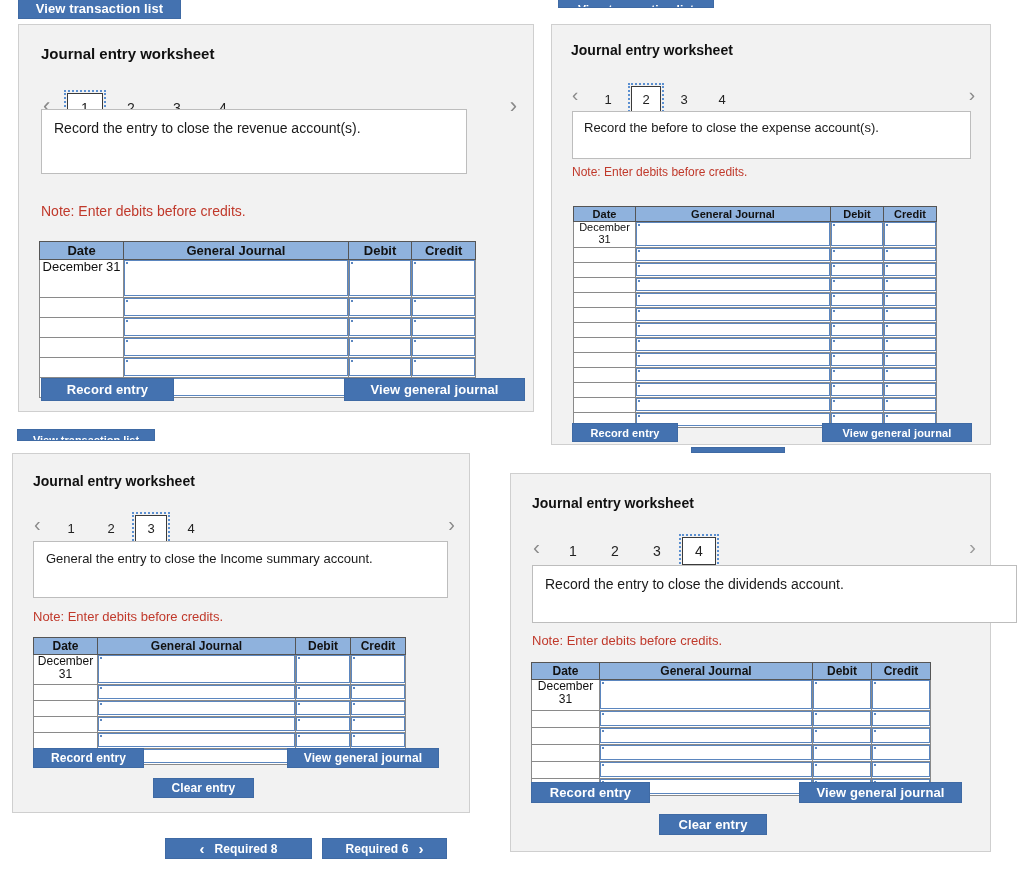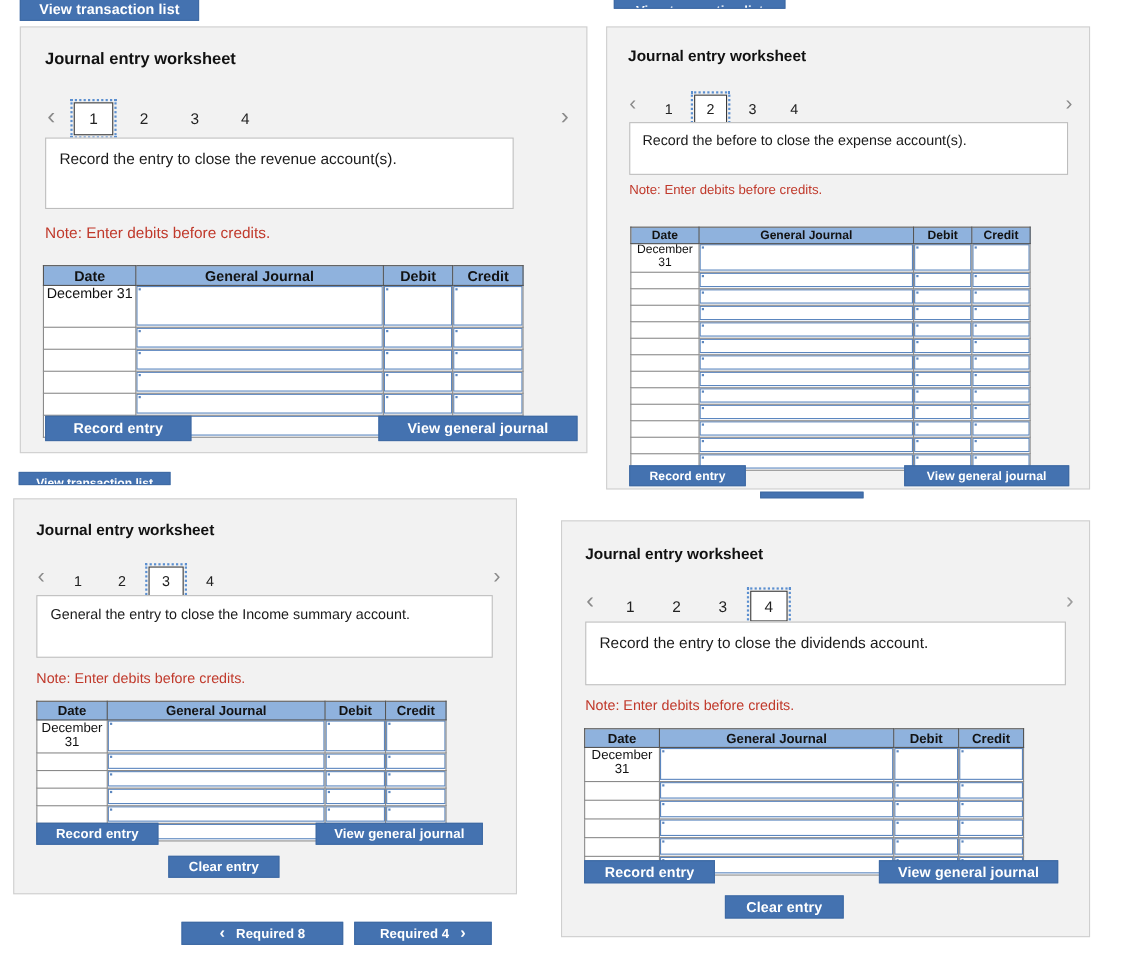--- a/index.html
+++ b/index.html
@@ -156,21 +156,21 @@
 
   <div class="pager" style="position:absolute; left:20px; top:68px; width:484px; height:34px;">
     <span class="pager-arrow" style="position:absolute; left:4px; top:2px;">‹</span>
     <span class="pager-num active" style="position:absolute; left:28px; top:0px; width:36px; height:30px;">1</span>
     <span class="pager-num" style="position:absolute; left:74px; top:0px; width:36px; height:30px;">2</span>
     <span class="pager-num" style="position:absolute; left:120px; top:0px; width:36px; height:30px;">3</span>
     <span class="pager-num" style="position:absolute; left:166px; top:0px; width:36px; height:30px;">4</span>
     <span class="pager-arrow" style="position:absolute; right:6px; top:2px;">›</span>
   </div>
 
-  <div class="prompt-box" style="position:absolute; left:22px; top:100px; width:426px; height:65px;">
+  <div class="prompt-box" style="position:absolute; left:22px; top:84px; width:426px; height:65px;">
     <div style="padding:10px 0 0 12px; font-size:14px;">Record the entry to close the revenue account(s).</div>
   </div>
 
   <div class="note" style="position:absolute; left:22px; top:178px; font-size:14px;">Note: Enter debits before credits.</div>
 
   <table class="jtable" style="position:absolute; left:20px; top:216px; width:437px; font-size:13px;">
     <colgroup>
         <col style="width:82px">
         <col style="width:219px">
         <col style="width:62px">
@@ -601,38 +601,38 @@
   <div class="btn" style="position:absolute; left:140px; top:324px; width:101px; height:20px; font-size:12px;">
     <span>Clear entry</span>
   </div>
 </div>
 
 <div class="btn" style="position:absolute; left:165px; top:838px; width:147px; height:21px; font-size:12px; gap:10px;">
   <span style="font-size:15px;">‹</span>
   <span>Required 8</span>
 </div>
 <div class="btn" style="position:absolute; left:322px; top:838px; width:125px; height:21px; font-size:12px; gap:10px;">
-  <span>Required 4</span>
+  <span>Required 6</span>
   <span style="font-size:15px;">›</span>
 </div>
 
 <div class="panel" style="left:510px; top:473px; width:481px; height:379px;">
 
   <div class="worksheet-title" style="position:absolute; left:21px; top:21px; font-size:14px;">Journal entry worksheet</div>
 
   <div class="pager" style="position:absolute; left:19px; top:62px; width:450px; height:32px;">
     <span class="pager-arrow" style="position:absolute; left:3px; top:0px; font-size:21px;">‹</span>
     <span class="pager-num" style="position:absolute; left:26px; top:1px; width:34px; height:28px; font-size:14px;">1</span>
     <span class="pager-num" style="position:absolute; left:68px; top:1px; width:34px; height:28px; font-size:14px;">2</span>
     <span class="pager-num" style="position:absolute; left:110px; top:1px; width:34px; height:28px; font-size:14px;">3</span>
     <span class="pager-num active" style="position:absolute; left:152px; top:1px; width:34px; height:28px; font-size:14px;">4</span>
     <span class="pager-arrow" style="position:absolute; right:4px; top:0px; font-size:21px; color:#9d9d9d;">›</span>
   </div>
 
-  <div class="prompt-box" style="position:absolute; left:21px; top:91px; width:437px; height:58px;">
+  <div class="prompt-box" style="position:absolute; left:21px; top:91px; width:485px; height:58px;">
     <div style="padding:10px 0 0 12px; font-size:14px;">Record the entry to close the dividends account.</div>
   </div>
 
   <div class="note" style="position:absolute; left:21px; top:159px; font-size:13px;">Note: Enter debits before credits.</div>
 
   <table class="jtable" style="position:absolute; left:20px; top:188px; width:400px; font-size:12px;">
     <colgroup>
         <col style="width:68px">
         <col style="width:213px">
         <col style="width:59px">

